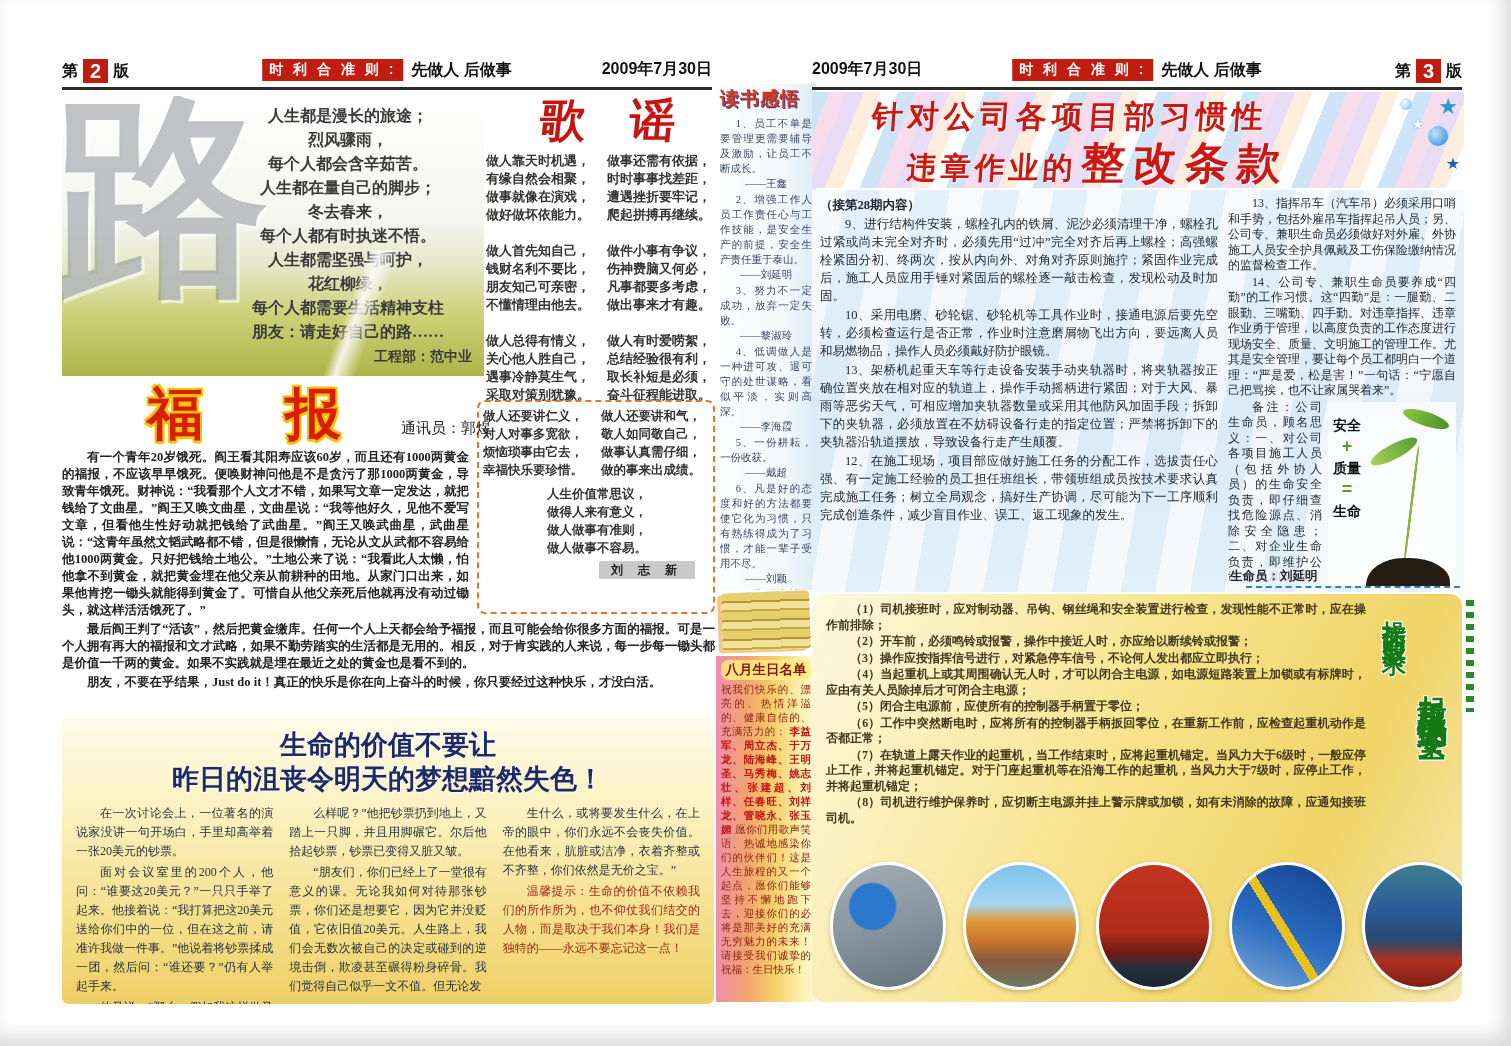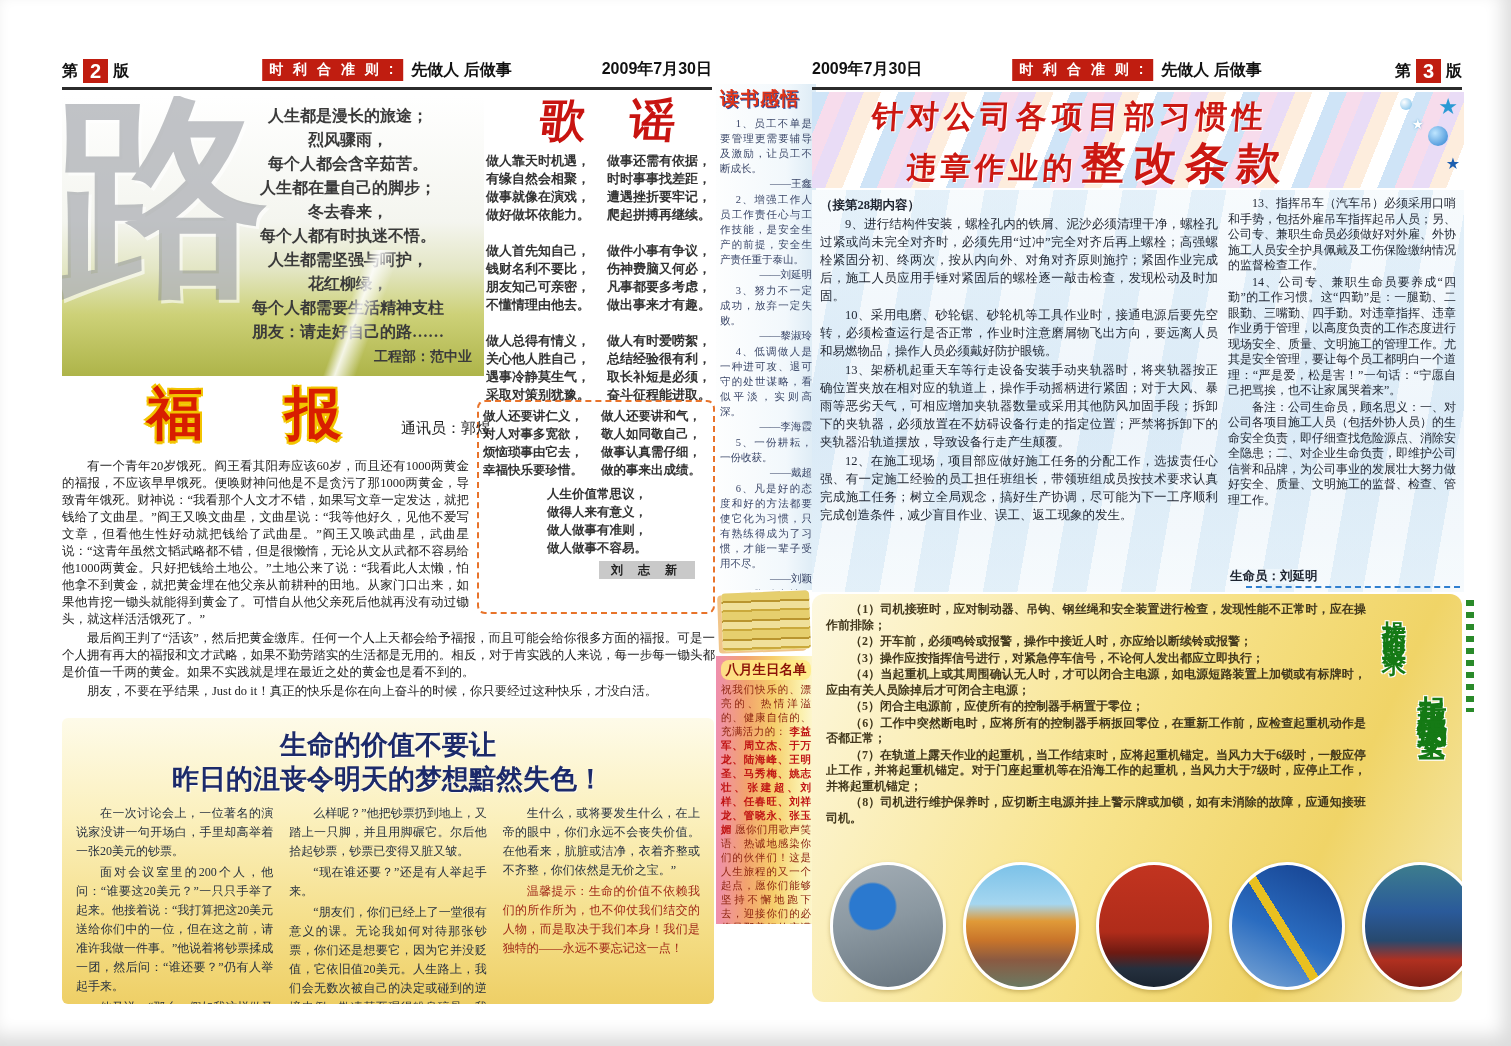--- a/index.html
+++ b/index.html
@@ -44,21 +44,21 @@
   .verse-box .pair>div{flex:1;}
   .verse-final{margin-top:6px;margin-left:64px;}
   .verse-sig{margin-top:4px;margin-left:116px;background:#c9c9c9;color:#222;
         text-align:center;letter-spacing:6px;font-size:12px;width:96px;}
   
   .fubao{position:absolute;left:62px;top:380px;width:653px;height:336px;overflow:hidden;}
   .fubao-titlerow{display:flex;align-items:flex-end;gap:26px;margin-left:85px;}
   .fubao-title{font-size:56px;font-weight:bold;color:#d81e00;letter-spacing:34px;line-height:68px;
         text-shadow:-2px -2px 0 #f2c400,2px -2px 0 #f2c400,-2px 2px 0 #f2c400,2px 2px 0 #f2c400,0 3px 0 #f2c400;}
   .fubao-byline{font-weight:normal;font-size:15px;color:#222;padding-bottom:10px;}
-  .fubao-body{margin-top:10px;font-size:12.5px;line-height:17px;text-align:justify;color:#222;}
+  .fubao-body{margin-top:1px;font-size:12.5px;line-height:17px;text-align:justify;color:#222;font-weight:bold;}
   .fubao-body p{margin:0 0 2px 0;text-indent:2em;}
   .fubao-spacer{float:right;width:246px;height:158px;}
   
   .valuebox{position:absolute;left:62px;top:718px;width:652px;height:286px;border-radius:6px;
         background:linear-gradient(180deg,#fefbe9 0%,#fbf0bd 35%,#f4dd85 75%,#eecf66 100%);
         overflow:hidden;padding:10px 14px;box-sizing:border-box;}
   .value-title{text-align:center;font-family:"Liberation Sans","DejaVu Sans",sans-serif;
         font-weight:bold;font-size:27px;line-height:34px;color:#1c2a6a;
         text-shadow:1px 1px 0 rgba(255,255,255,.7);}
   .value-cols{display:flex;gap:16px;margin-top:8px;}
@@ -66,25 +66,25 @@
   .value-col p{margin:0 0 2px 0;text-indent:2em;}
   .value-col p.hint{color:#a02818;}
   
   .reading{position:absolute;left:716px;top:84px;width:100px;height:506px;
         background:linear-gradient(90deg,#fdfefe 0%,#f2f8fc 70%,#dcebf5 100%);
         padding:2px 4px;box-sizing:border-box;overflow:hidden;}
   .reading-title{font-family:"Liberation Sans","DejaVu Sans",sans-serif;font-weight:bold;
         font-size:19px;color:#e03418;letter-spacing:1px;text-shadow:1px 1px 0 #2a4a9a;white-space:nowrap;}
   .reading-items{margin-top:4px;font-size:10.5px;line-height:15px;color:#3a4668;}
   .reading-items .rt{text-indent:1.5em;text-align:justify;}
-  .reading-items .ra{text-align:right;margin-bottom:1px;}
+  .reading-items .ra{text-align:center;margin-bottom:1px;}
   .books{position:absolute;left:722px;top:592px;width:88px;height:58px;border-radius:4px;
         background:repeating-linear-gradient(180deg,#e6cf6e 0 8px,#b9952f 8px 10px,#f0e09a 10px 17px,#caa93c 17px 19px);
         box-shadow:-4px 2px 0 rgba(230,150,40,.55);transform:rotate(-2deg);}
-  .birthday{position:absolute;left:716px;top:656px;width:100px;height:268px;overflow:hidden;
+  .birthday{position:absolute;left:716px;top:656px;width:100px;height:346px;overflow:hidden;
         background:linear-gradient(90deg,#ef8fae 0%,#f2a36e 30%,#f6cf6b 58%,#fbf0ad 85%,#fdf8d8 100%);
         padding:4px 5px;box-sizing:border-box;}
   .birthday-title{font-family:"Liberation Sans","DejaVu Sans",sans-serif;font-weight:bold;
         font-size:13.5px;color:#8c1408;background:rgba(255,235,130,.85);border-radius:8px;
         text-align:center;padding:1px 0;white-space:nowrap;}
   .birthday-text{margin-top:3px;font-size:10.5px;line-height:14px;color:#8c2410;text-align:justify;}
   .birthday-text .names{color:#c01414;font-weight:bold;}
   
   .banner{position:absolute;left:812px;top:92px;width:652px;height:96px;overflow:hidden;
         background:repeating-linear-gradient(112deg,#cfe4f7 0 16px,#f7dcec 16px 32px,#e9dcf6 32px 48px,#fdeddd 48px 64px,#ffffff 64px 80px);}
@@ -246,21 +246,20 @@
     <div class="value-title pre">生命的价值不要让
 昨日的沮丧令明天的梦想黯然失色！</div>
     <div class="value-cols">
       <div class="value-col">
         <p>在一次讨论会上，一位著名的演说家没讲一句开场白，手里却高举着一张20美元的钞票。</p>
         <p>面对会议室里的200个人，他问：“谁要这20美元？”一只只手举了起来。他接着说：“我打算把这20美元送给你们中的一位，但在这之前，请准许我做一件事。”他说着将钞票揉成一团，然后问：“谁还要？”仍有人举起手来。</p>
         <p>他又说：“那么，假如我这样做又会怎</p>
       </div>
       <div class="value-col">
         <p>么样呢？”他把钞票扔到地上，又踏上一只脚，并且用脚碾它。尔后他拾起钞票，钞票已变得又脏又皱。</p>
-        <p>“现在谁还要？”还是有人举起手来。</p>
         <p>“朋友们，你们已经上了一堂很有意义的课。无论我如何对待那张钞票，你们还是想要它，因为它并没贬值，它依旧值20美元。人生路上，我们会无数次被自己的决定或碰到的逆境击倒，欺凌甚至碾得粉身碎骨。我们觉得自己似乎一文不值。但无论发</p>
       </div>
       <div class="value-col">
         <p>生什么，或将要发生什么，在上帝的眼中，你们永远不会丧失价值。在他看来，肮脏或洁净，衣着齐整或不齐整，你们依然是无价之宝。”</p>
         <p class="hint">温馨提示：生命的价值不依赖我们的所作所为，也不仰仗我们结交的人物，而是取决于我们本身！我们是独特的——永远不要忘记这一点！</p>
       </div>
     </div>
   </div>
 
   <div class="reading">
@@ -325,20 +324,35 @@
       <div class="rp-colA">
         <p class="cont">（接第28期内容）</p>
         <p>9、进行结构件安装，螺栓孔内的铁屑、泥沙必须清理干净，螺栓孔过紧或尚未完全对齐时，必须先用“过冲”完全对齐后再上螺栓；高强螺栓紧固分初、终两次，按从内向外、对角对齐原则施拧；紧固作业完成后，施工人员应用手锤对紧固后的螺栓逐一敲击检查，发现松动及时加固。</p>
         <p>10、采用电磨、砂轮锯、砂轮机等工具作业时，接通电源后要先空转，必须检查运行是否正常，作业时注意磨屑物飞出方向，要远离人员和易燃物品，操作人员必须戴好防护眼镜。</p>
         <p>13、架桥机起重天车等行走设备安装手动夹轨器时，将夹轨器按正确位置夹放在相对应的轨道上，操作手动摇柄进行紧固；对于大风、暴雨等恶劣天气，可相应增加夹轨器数量或采用其他防风加固手段；拆卸下的夹轨器，必须放置在不妨碍设备行走的指定位置；严禁将拆卸下的夹轨器沿轨道摆放，导致设备行走产生颠覆。</p>
         <p>12、在施工现场，项目部应做好施工任务的分配工作，选拔责任心强、有一定施工经验的员工担任班组长，带领班组成员按技术要求认真完成施工任务；树立全局观念，搞好生产协调，尽可能为下一工序顺利完成创造条件，减少盲目作业、误工、返工现象的发生。</p>
       </div>
       <div class="rp-colB">
         <p>13、指挥吊车（汽车吊）必须采用口哨和手势，包括外雇吊车指挥起吊人员；另、公司专、兼职生命员必须做好对外雇、外协施工人员安全护具佩戴及工伤保险缴纳情况的监督检查工作。</p>
         <p>14、公司专、兼职生命员要养成“四勤”的工作习惯。这“四勤”是：一腿勤、二眼勤、三嘴勤、四手勤。对违章指挥、违章作业勇于管理，以高度负责的工作态度进行现场安全、质量、文明施工的管理工作。尤其是安全管理，要让每个员工都明白一个道理：“严是爱，松是害！”一句话：“宁愿自己把骂挨，也不让家属哭着来”。</p>
+        <div class="plant-wrap">
+          <div class="formula">
+            <div class="w">安全</div>
+            <div class="op">+</div>
+            <div class="w">质量</div>
+            <div class="op">=</div>
+            <div class="w">生命</div>
+          </div>
+          <div class="seedling">
+            <div class="seed-leaf1"></div>
+            <div class="seed-leaf2"></div>
+            <div class="seed-stem"></div>
+            <div class="seed-soil"></div>
+          </div>
+        </div>
         <p>备注：公司生命员，顾名思义：一、对公司各项目施工人员（包括外协人员）的生命安全负责，即仔细查找危险源点、消除安全隐患；二、对企业生命负责，即维护公司信誉和品牌，为公司事业的发展壮大努力做好安全、质量、文明施工的监督、检查、管理工作。</p>
         <div class="rp-note-sig">生命员：刘延明</div>
       </div>
     </div>
   </div>
   <div class="blue-dash"></div>
 
   <div class="cranebox">
     <div class="crane-items">
       <p>（1）司机接班时，应对制动器、吊钩、钢丝绳和安全装置进行检查，发现性能不正常时，应在操作前排除；</p>

